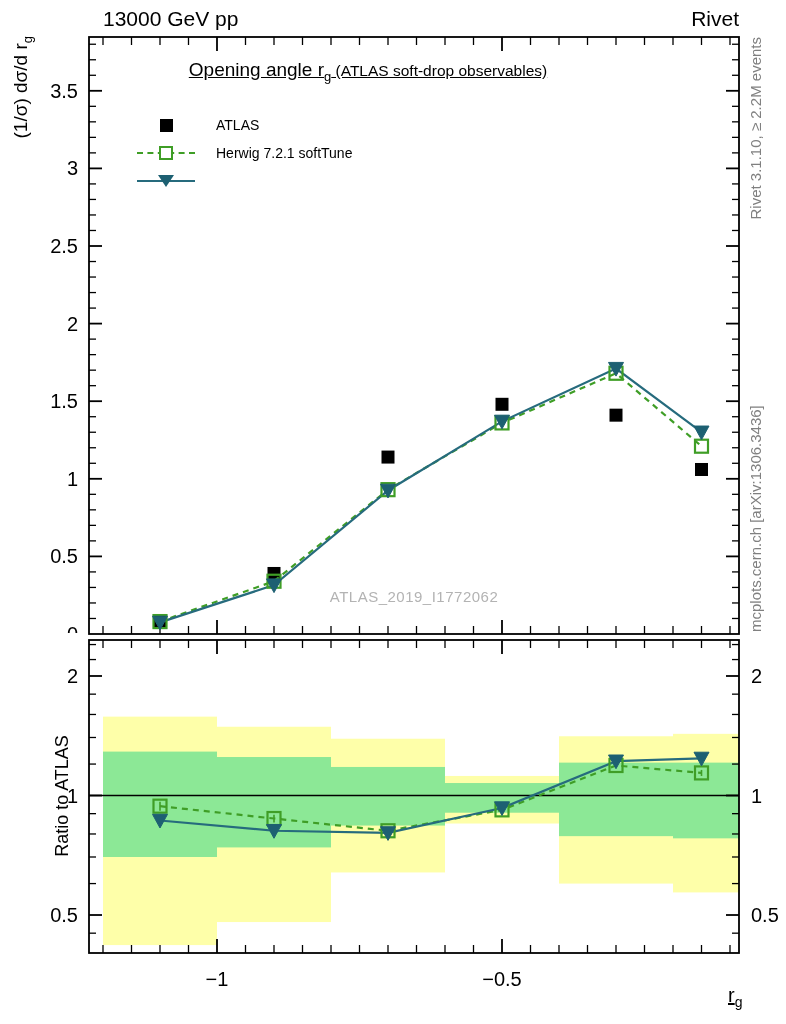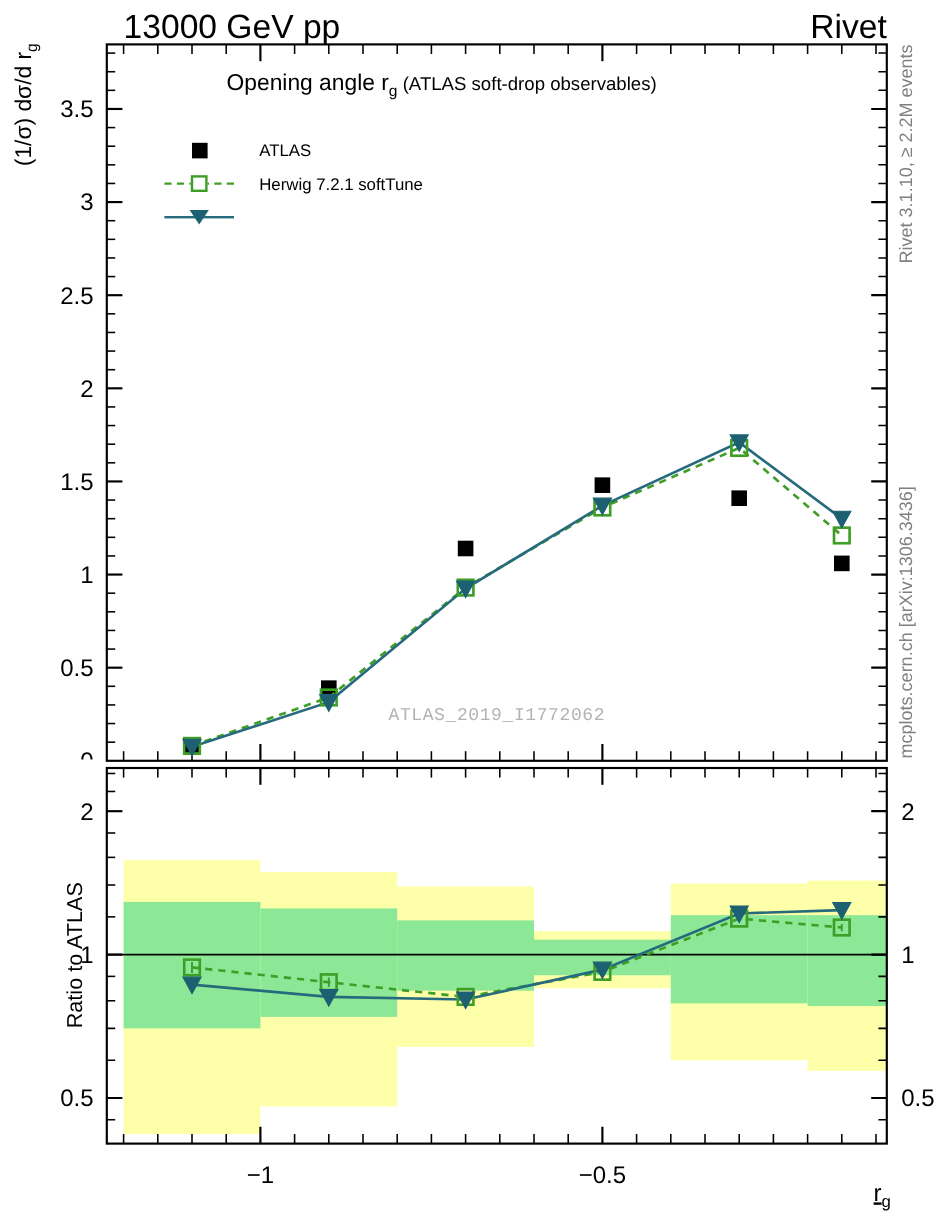--- a/index.html
+++ b/index.html
@@ -1,25 +1,25 @@
 <!DOCTYPE html>
 <html><head>
 <meta charset="utf-8">
 <style>
   html,body{margin:0;padding:0;background:#fff;}
   #page{position:relative;width:786px;height:1024px;background:#fff;overflow:hidden;
         font-family:"Liberation Sans", sans-serif;color:#000;}
   #plot{position:absolute;left:0;top:0;}
   svg text{font-family:"Liberation Sans", sans-serif;}
   .abs{position:absolute;white-space:nowrap;}
-  .hdr{font-size:28px;}
-  .title-wrap{left:89px;top:59px;width:558px;text-align:center;font-size:19px;}
+  .hdr{font-size:21px;}
+  .title-wrap{left:89px;top:59px;width:558px;text-align:center;font-size:19px;text-decoration:underline;}
   .title-wrap sub{font-size:13px;}
   .title-suffix{font-size:15.5px;}
-  .watermark{left:89px;top:588px;width:650px;text-align:center;font-size:15px;color:#b3b3b3;letter-spacing:.5px;font-family:Liberation Mono, monospace;}
+  .watermark{left:89px;top:588px;width:650px;text-align:center;font-size:15px;color:#b3b3b3;letter-spacing:.5px;}
   .note{font-size:15px;color:#808080;transform-origin:0 0;}
   .note-rivet{top:37px;left:747px;transform:rotate(-90deg) translateX(-100%);}
   .note-mcp{top:632px;left:747px;transform:rotate(-90deg);}
   .ylab-main{top:36px;left:10px;font-size:19px;transform-origin:0 0;transform:rotate(-90deg) translateX(-100%);}
   .ylab-main sub{font-size:13px;}
   .ylab-ratio{top:796px;left:52px;font-size:18px;transform-origin:0 0;transform:rotate(-90deg) translateX(-50%);}
   .xlab{left:728px;top:984px;font-size:20px;text-decoration:underline;}
   .xlab sub{font-size:14px;}
   .legend{left:134px;top:111px;}
   .lrow{display:flex;align-items:center;height:28px;}

